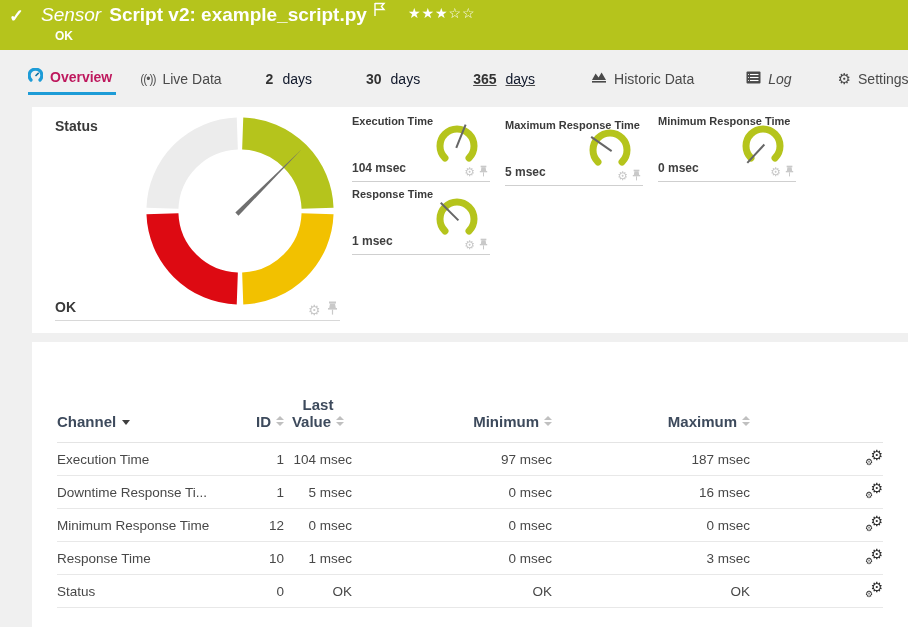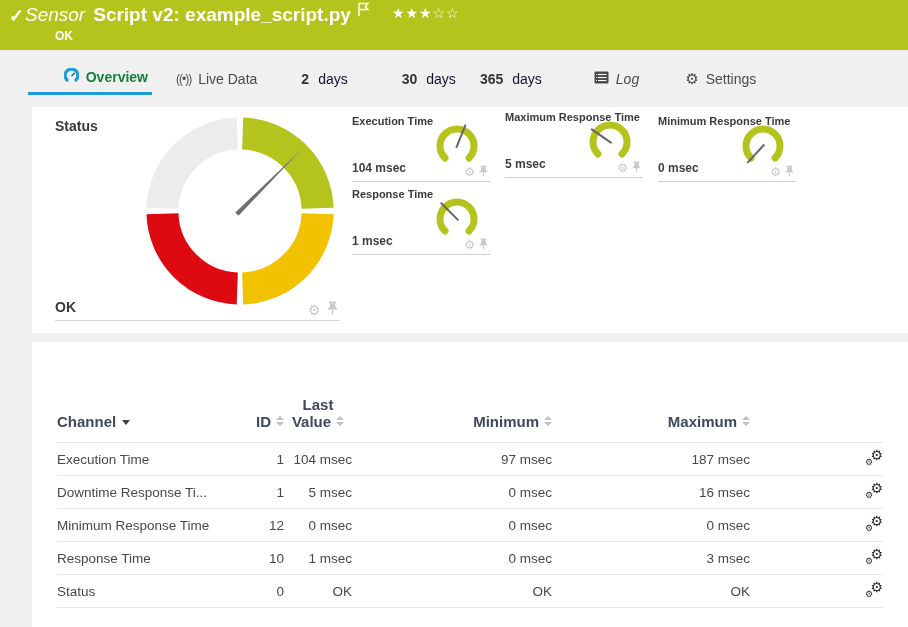--- a/index.html
+++ b/index.html
@@ -8,61 +8,61 @@
     background:#f0f0f0;
     font-family:"Liberation Sans",sans-serif;
     -webkit-font-smoothing:antialiased;
   }
   
   .topbar{
     position:absolute;top:0;left:0;width:908px;height:50px;
     background:#b5c41c;color:#fff;
   }
   .topbar .check{position:absolute;left:9px;top:5px;font-size:18px;font-weight:bold;}
-  .title-line{position:absolute;left:25px;top:4px;display:flex;align-items:center;white-space:nowrap;}
+  .title-line{position:absolute;left:41px;top:4px;display:flex;align-items:center;white-space:nowrap;}
   .kind{font-style:italic;font-size:19px;font-weight:400;}
   .sensor-title{font-size:19px;font-weight:bold;margin-left:8px;}
   .flag{margin-left:6px;margin-top:-8px;}
   .stars{margin-left:22px;font-size:14px;letter-spacing:1px;margin-top:-4px;}
   .ok-line{position:absolute;left:55px;top:29px;font-size:12px;font-weight:bold;}
 
   
   .tabs{position:absolute;top:62px;left:0;width:908px;height:33px;display:flex;align-items:stretch;}
   .tab{display:flex;align-items:center;gap:7px;font-size:14px;color:#4a4a4a;cursor:pointer;white-space:nowrap;}
-  .tab.active{color:#15803d;font-weight:bold;border-bottom:3px solid #1e9cd7;}
+  .tab.active{color:#be185d;font-weight:bold;border-bottom:3px solid #1e9cd7;}
   .tab .num{font-weight:bold;color:#333;margin-right:2px;}
   .tab .suffix{color:#0f172a;}
   .live-glyph{font-size:12px;color:#555;letter-spacing:-1px;}
   .gear-glyph{font-size:15px;color:#4a4a4a;line-height:1;}
   .t-ov{margin-left:28px;width:124px;justify-content:flex-end;padding-right:4px;box-sizing:border-box;}
   .t-ld{margin-left:24px;}
   .t-d2{margin-left:44px;}
   .t-d30{margin-left:54px;}
-  .t-d365{margin-left:24px;}
+  .t-d365{margin-left:53px;text-decoration:underline;}
   .t-hd{margin-left:56px;}
   .t-log{margin-left:52px;font-style:italic;}
   .t-set{margin-left:46px;}
 
   
   .panel{position:absolute;background:#fff;}
   .panel-top{left:32px;top:107px;width:876px;height:226px;}
   .panel-table{left:32px;top:342px;width:876px;height:285px;}
 
   .panel-title{position:absolute;left:23px;top:11px;font-size:14px;font-weight:bold;color:#3a3a3a;}
   .donut{position:absolute;left:111px;top:7px;}
   .status-value{position:absolute;left:23px;top:192px;font-size:14px;font-weight:bold;color:#3a3a3a;}
   .status-footer-icons{position:absolute;left:276px;top:194px;display:flex;gap:6px;align-items:center;color:#c9c9c9;}
   .status-divider{position:absolute;left:23px;top:213px;width:285px;height:1px;background:#d8d8d8;}
 
   .mini{position:absolute;width:138px;height:66px;border-bottom:1px solid #cfcfcf;}
   .mini .m-title{position:absolute;left:0;top:0;font-size:11px;font-weight:bold;color:#3a3a3a;white-space:nowrap;}
   .mini svg.mgauge{position:absolute;left:82px;top:8px;}
   .mini .m-value{position:absolute;left:0;top:46px;font-size:12px;font-weight:bold;color:#3f3f3f;}
   .mini .m-icons{position:absolute;right:2px;top:48px;display:flex;gap:4px;align-items:center;color:#c9c9c9;}
-  .g1{left:320px;top:8px;} .g2{left:473px;top:4px;} .g3{left:626px;top:8px;} .g4{left:320px;top:81px;}
+  .g1{left:320px;top:8px;} .g2{left:473px;top:12px;} .g3{left:626px;top:8px;} .g4{left:320px;top:81px;}
   .footer-gear{font-size:12px;color:#c9c9c9;line-height:1;}
 
   
   table.channels{position:absolute;left:25px;top:0;width:826px;border-collapse:collapse;table-layout:fixed;}
   table.channels th{
     height:88px;vertical-align:bottom;padding:0 0 12px 0;
     font-size:15px;font-weight:bold;color:#3d4a5c;
     border-bottom:1px solid #e4e4e4;
   }
   table.channels td{
@@ -122,20 +122,29 @@
     <span class="suffix">days</span>
   </div>
   <div class="tab t-d30">
     <span class="num">30</span>
     <span class="suffix">days</span>
   </div>
   <div class="tab t-d365">
     <span class="num">365</span>
     <span class="suffix">days</span>
   </div>
+  <div class="tab t-hd">
+    <span>
+      <svg width="16" height="14" viewBox="0 0 16 14">
+        <path d="M1 10 L4.6 3.6 L7.6 7.4 L10.6 2.6 L15 10 Z" fill="#4a4a4a"></path>
+        <rect x="1" y="11" width="14" height="1.6" fill="#4a4a4a"></rect>
+      </svg>
+    </span>
+    <span>Historic Data</span>
+  </div>
   <div class="tab t-log">
     <span>
       <svg width="15" height="13" viewBox="0 0 15 13">
         <rect x="0.5" y="0.5" width="14" height="12" rx="1" fill="#4a4a4a"></rect>
         <line x1="4" y1="3.5" x2="12.5" y2="3.5" stroke="#ffffff" stroke-width="1.1"></line>
         <line x1="4" y1="6.5" x2="12.5" y2="6.5" stroke="#ffffff" stroke-width="1.1"></line>
         <line x1="4" y1="9.5" x2="12.5" y2="9.5" stroke="#ffffff" stroke-width="1.1"></line>
         <line x1="2.2" y1="3.5" x2="3" y2="3.5" stroke="#ffffff" stroke-width="1.1"></line>
         <line x1="2.2" y1="6.5" x2="3" y2="6.5" stroke="#ffffff" stroke-width="1.1"></line>
         <line x1="2.2" y1="9.5" x2="3" y2="9.5" stroke="#ffffff" stroke-width="1.1"></line>

